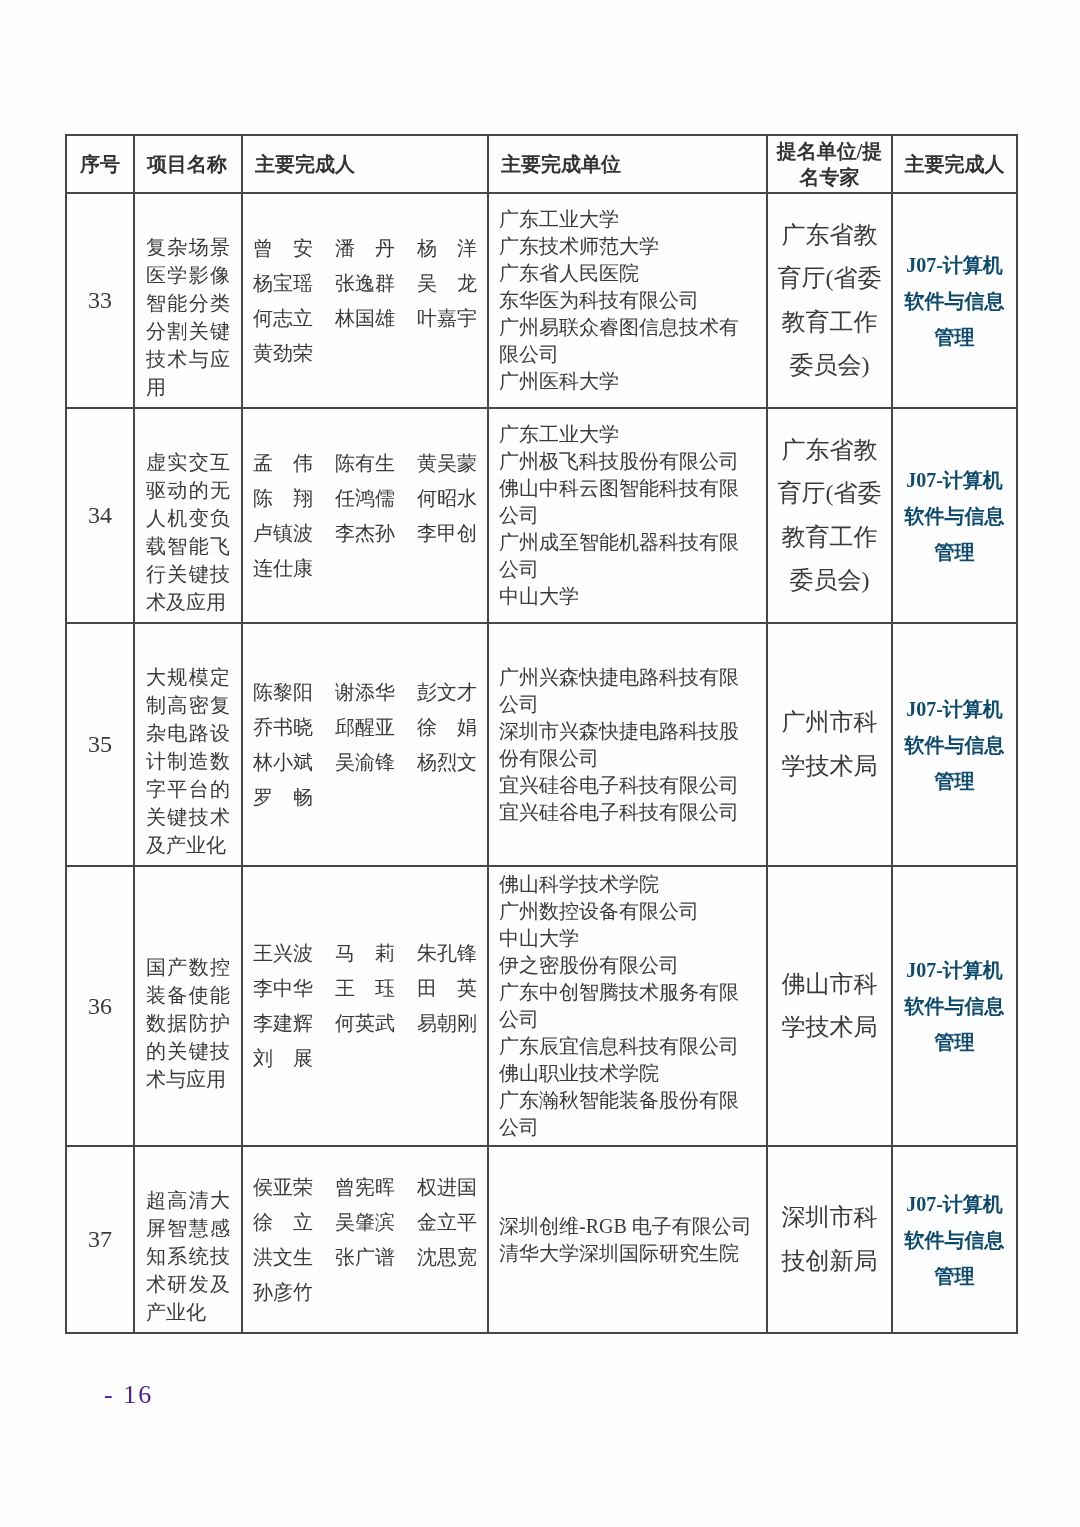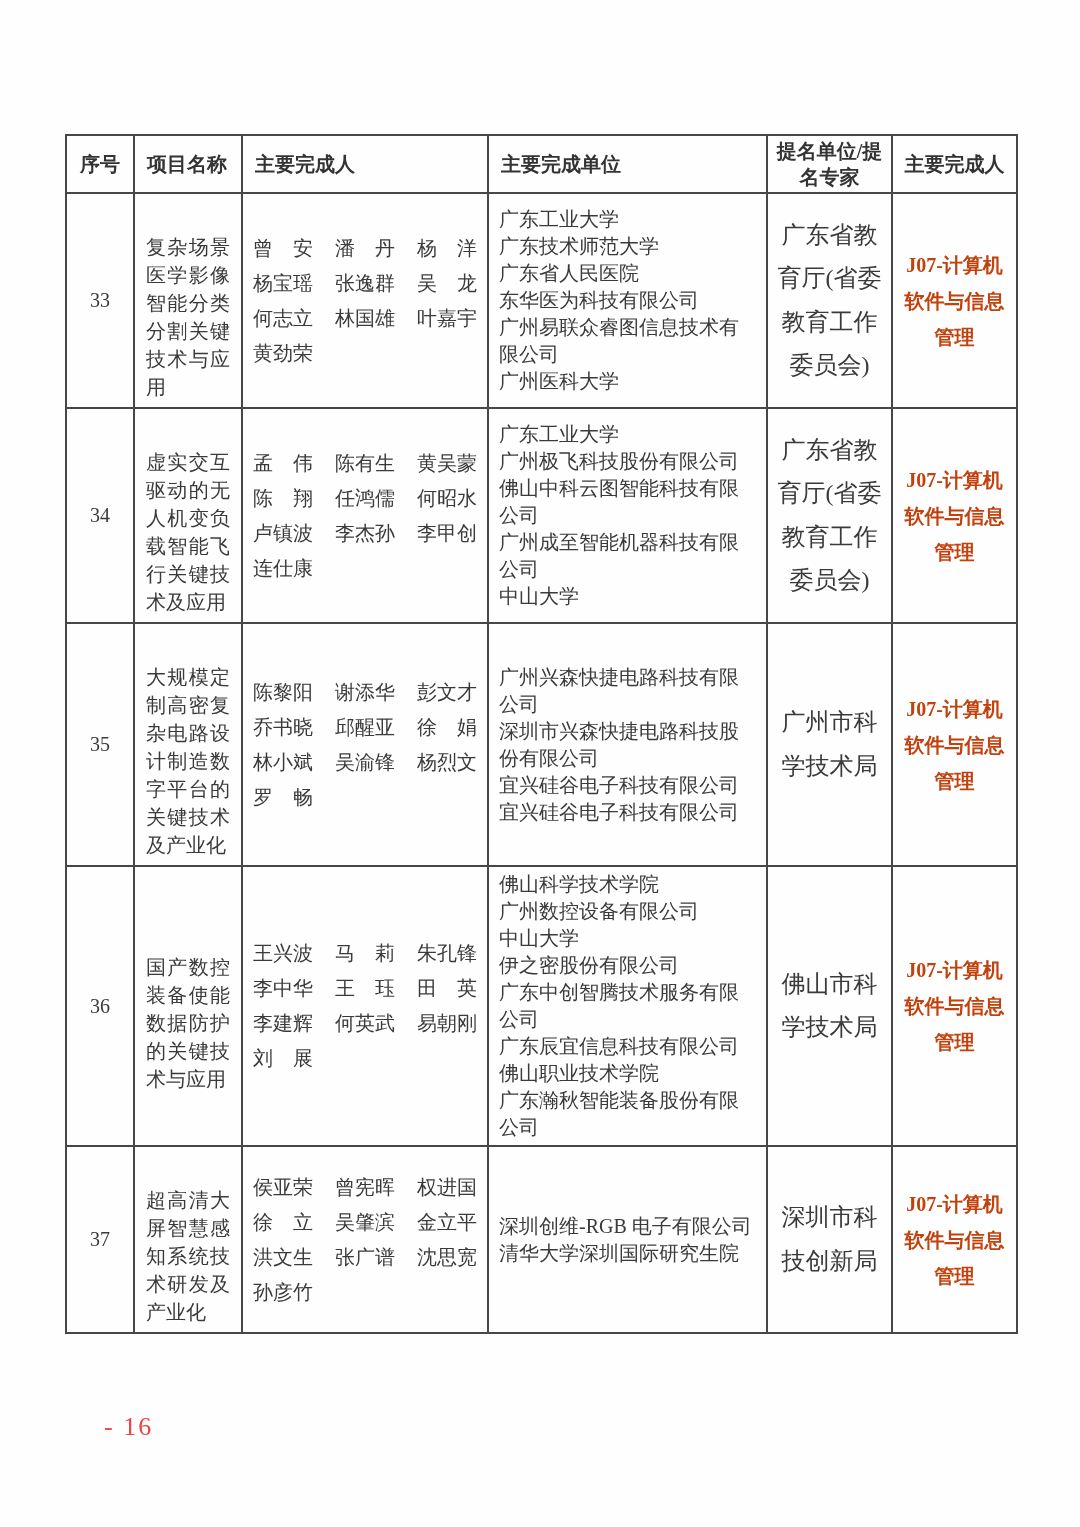--- a/index.html
+++ b/index.html
@@ -31,43 +31,43 @@
   }
   th.h-col0, th.h-col4, th.h-col5 { text-align:center; }
   th.h-col1, th.h-col2, th.h-col3 { text-align:left; padding-left:12px;margin-top:8px; }
 
   tbody tr:nth-child(1) { height:198px; }
   tbody tr:nth-child(2) { height:198px; }
   tbody tr:nth-child(3) { height:202px; }
   tbody tr:nth-child(4) { height:278px; }
   tbody tr:nth-child(5) { height:148px; }
 
-  td.cell-no { text-align:center; font-size:20px; padding:16px; }
+  td.cell-no { text-align:center; font-size:24px; padding:16px; }
 
   td.cell-project { padding:6px 11px; }
   .project-text {
     font-size:20px; line-height:1.4;
     text-align:justify; text-justify:inter-character;
     word-break:break-all;
     margin-top:33px;
   }
 
   td.cell-people { padding:6px 10px; font-size:20px; }
   .people-line { display:flex; justify-content:space-between; margin:8px 0; }
   .person { display:inline-flex; justify-content:space-between; width:3em; white-space:nowrap; }
 
   td.cell-units { padding:4px 10px; font-size:20px;margin-left:12px; }
   .unit-line { line-height:1.35; text-align:left; }
 
   td.cell-nominator { text-align:center; font-size:24px; line-height:1.8; padding:2px 4px; }
-  td.cell-review { text-align:center; font-size:20px; line-height:1.8; font-weight:bold; padding:2px 4px; color:#c2410c; }
+  td.cell-review { text-align:center; font-size:20px; line-height:1.8; font-weight:bold; padding:2px 4px; color:#0c4a6e; }
 
   .page-footer {
-    position:absolute; left:104px; top:1412px;
-    font-size:26px; color:#ef4444; letter-spacing:2px;
+    position:absolute; left:104px; top:1380px;
+    font-size:26px; color:#4c1d95; letter-spacing:2px;
   }
 </style>
 </head>
 <body>
 
 <div class="sheet">
 
   <table class="projects">
     <colgroup>
       <col style="width:68px">

